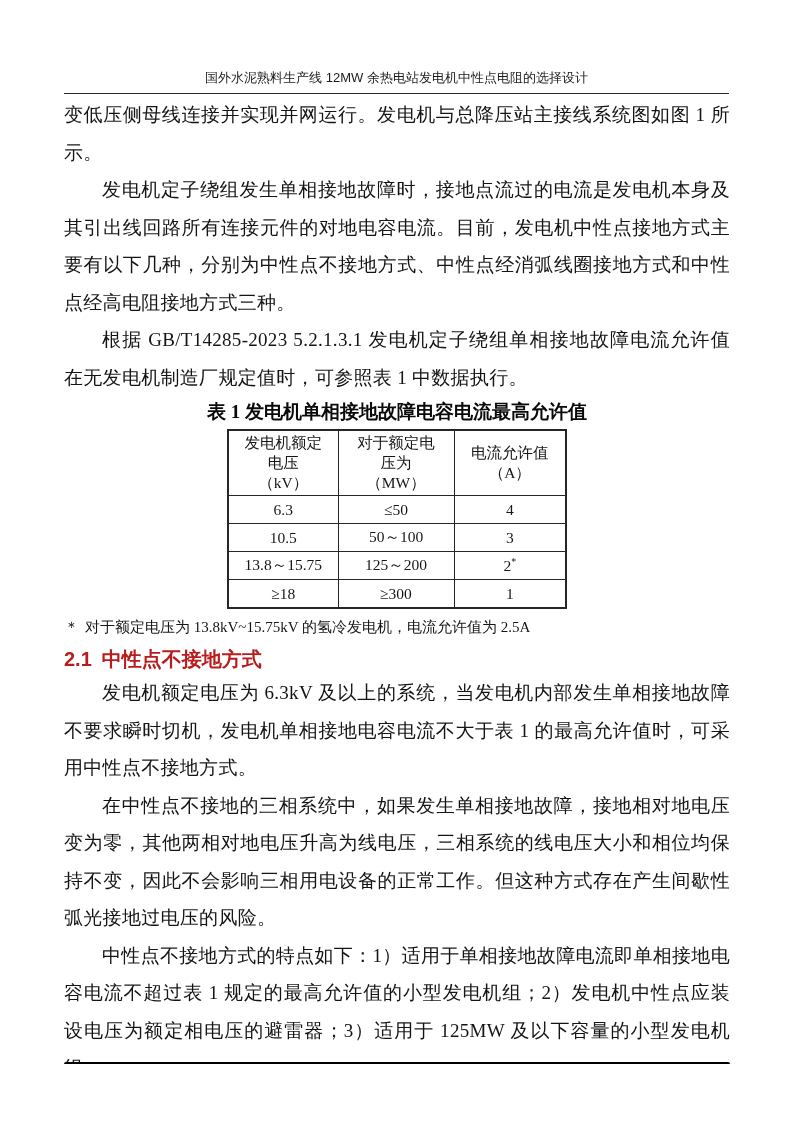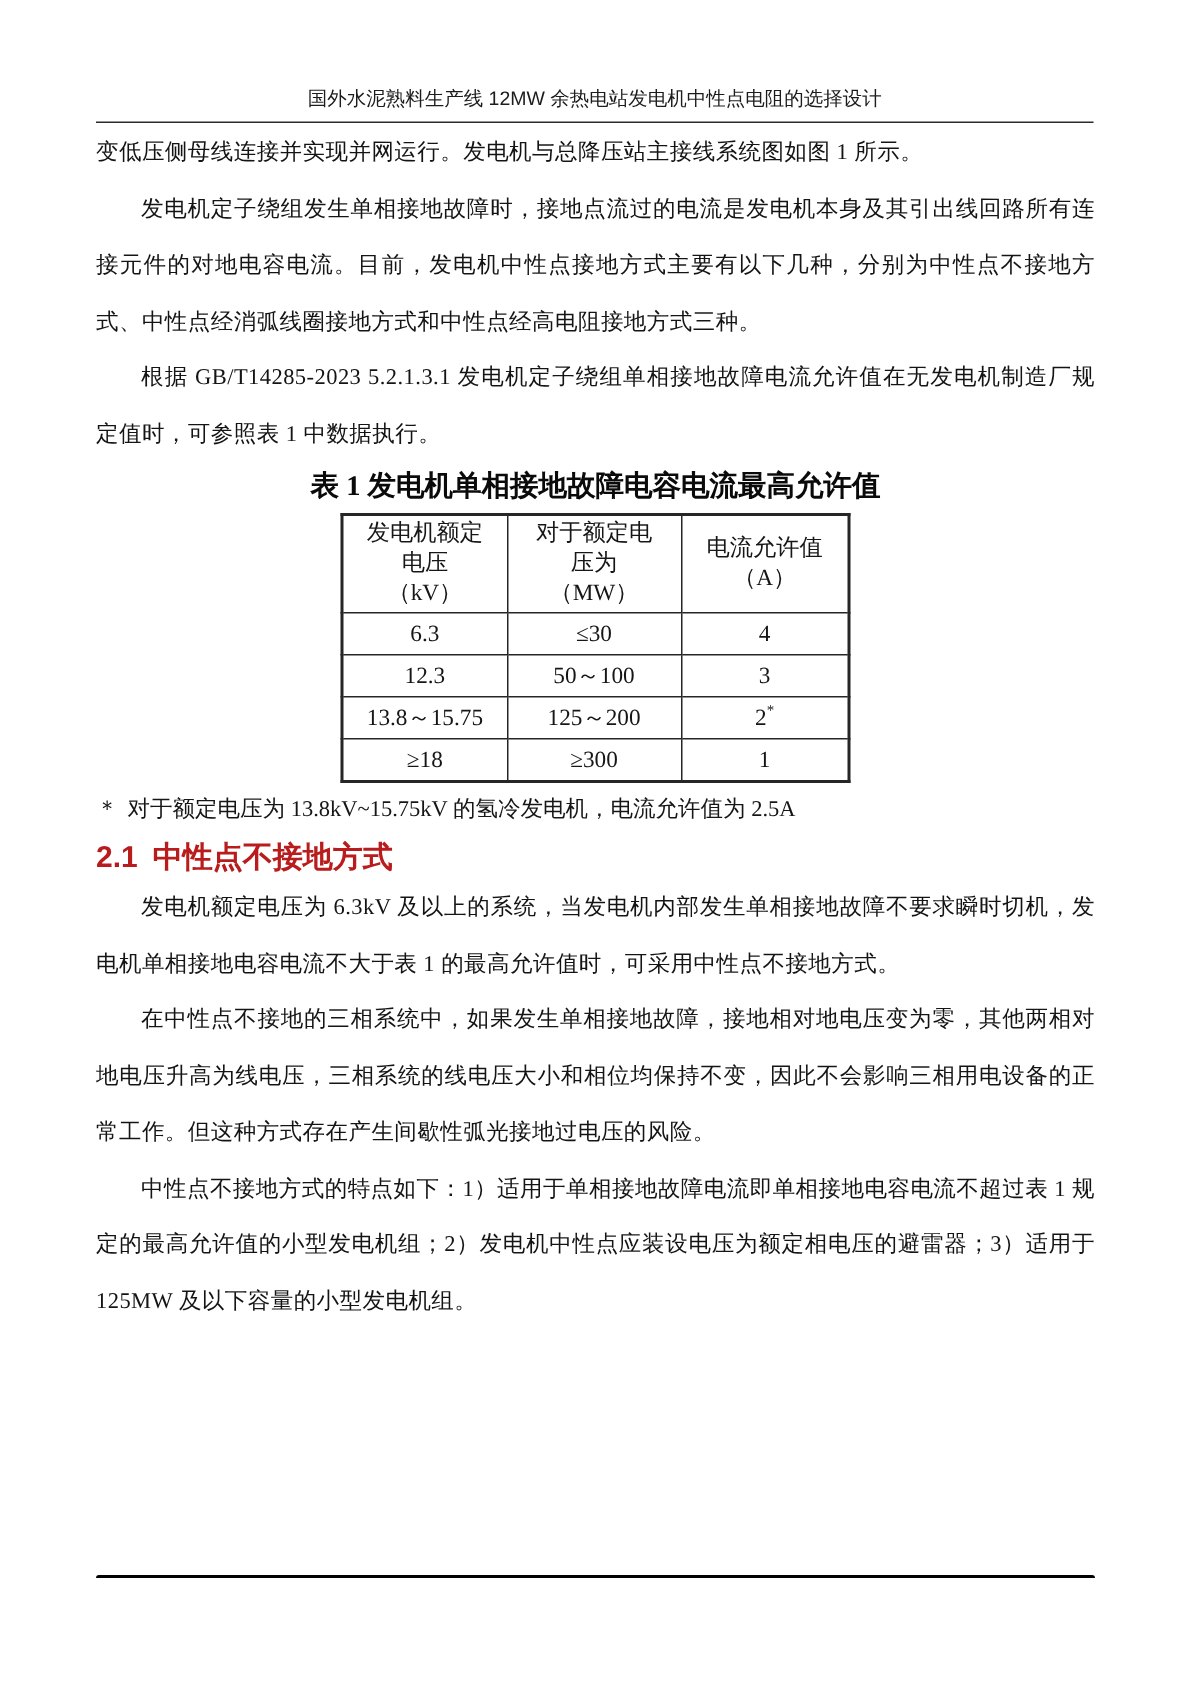--- a/index.html
+++ b/index.html
@@ -1,20 +1,20 @@
 <!DOCTYPE html>
 <html lang="zh"><head>
 <meta charset="utf-8">
 <style>
   html, body { margin: 0; padding: 0; background: #ffffff; }
   .page {
     position: relative;
     width: 793px;
     height: 1052px;
-    margin: 0 auto;
+    margin: 12px auto;
     background: #ffffff;
     color: #141414;
     font-family: "Liberation Serif", "DejaVu Serif", serif;
     overflow: hidden;
   }
   
   .running-header {
     margin: 0 64px;
     padding-top: 57px;
     padding-bottom: 6px;
@@ -22,21 +22,21 @@
     text-align: center;
     font-size: 13px;
     line-height: 18px;
     color: #1c1c1c;
     font-family: "Liberation Sans", sans-serif;
   }
   
   .main { margin: 0 63px 0 64px; }
   .para {
     margin: 0;
-    font-size: 15px;
+    font-size: 19px;
     line-height: 37.5px;
     letter-spacing: 0.3px;
     text-align: justify;
     text-align-last: left;
     text-indent: 2em;
   }
   .para.no-indent { text-indent: 0; }
   .para.first { margin-top: 2px; }
   .sec-heading {
     margin: 2px 0 0;
@@ -147,25 +147,25 @@
           </th>
           <th>
             <div>电流允许值</div>
             <div>（A）</div>
           </th>
         </tr>
       </thead>
       <tbody>
         <tr>
           <td>6.3</td>
-          <td>≤30</td>
+          <td>≤50</td>
           <td>4</td>
         </tr>
         <tr>
-          <td>12.3</td>
+          <td>10.5</td>
           <td>50～100</td>
           <td>3</td>
         </tr>
         <tr>
           <td>13.8～15.75</td>
           <td>125～200</td>
           <td><span>2</span><sup>*</sup></td>
         </tr>
         <tr>
           <td>≥18</td>

